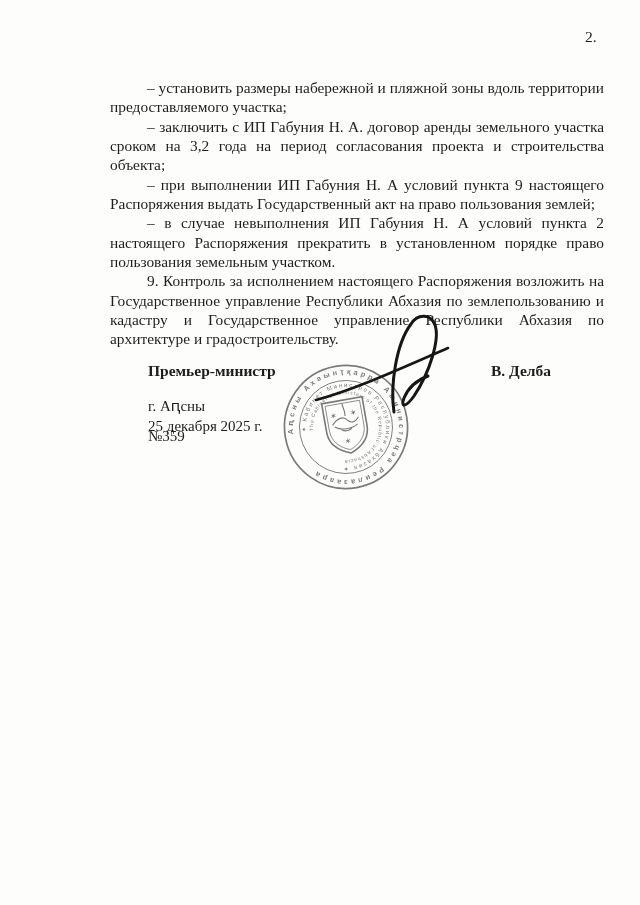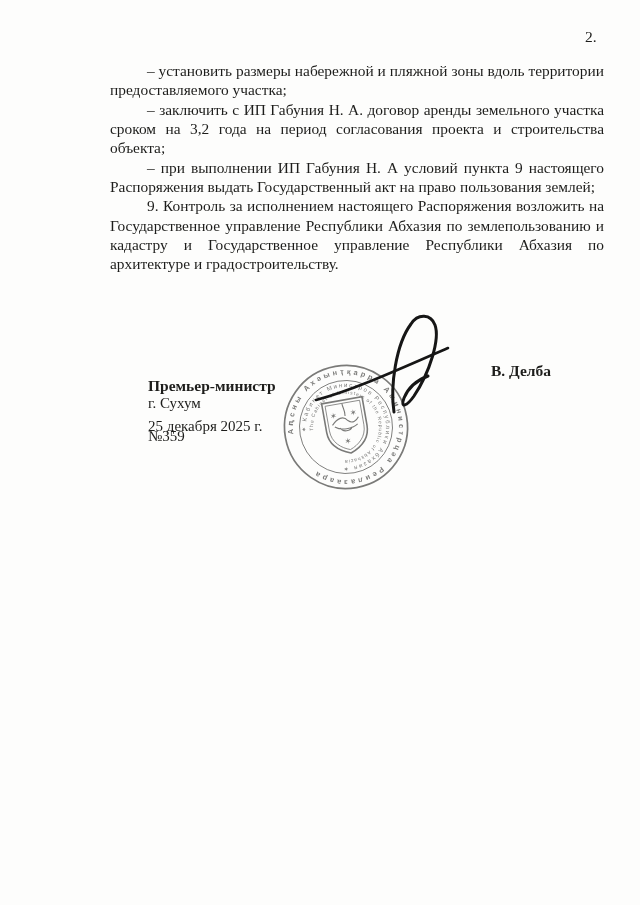--- a/index.html
+++ b/index.html
@@ -18,38 +18,38 @@
     color: #1d1d1b;
   }
   .page-number {
     position: absolute;
     top: 28px;
     left: 585px;
     font-size: 15.5px;
   }
   .doc-body {
     position: absolute;
-    top: 61px;
+    top: 78px;
     left: 110px;
     width: 494px;
     font-size: 15.4px;
     line-height: 19.35px;
     text-align: justify;
   }
   .doc-body p {
     margin: 0;
     text-indent: 37px;
   }
   .sig-title, .sig-name {
     position: absolute;
     font-size: 15.5px;
     font-weight: bold;
     white-space: nowrap;
   }
-  .sig-title { left: 148px; top: 377px; }
+  .sig-title { left: 148px; top: 362px; }
   .sig-name  { left: 491px; top: 362px; }
   .sig-city, .sig-date, .sig-number {
     position: absolute;
     left: 148px;
     font-size: 15px;
     white-space: nowrap;
   }
   .sig-city   { top: 395px; }
   .sig-date   { top: 418px; }
   .sig-number { top: 428px; }
@@ -82,26 +82,27 @@
 <body>
 
 <div class="page">
 
   <div class="page-number">2.</div>
 
   <div class="doc-body">
     <p>– установить размеры набережной и пляжной зоны вдоль территории предоставляемого участка;</p>
     <p>– заключить с ИП Габуния Н. А. договор аренды земельного участка сроком на 3,2 года на период согласования проекта и строительства объекта;</p>
     <p>– при выполнении ИП Габуния Н. А условий пункта 9 настоящего Распоряжения выдать Государственный акт на право пользования землей;</p>
+    <p>– в случае невыполнения ИП Габуния Н. А условий пункта 2 настоящего Распоряжения прекратить в установленном порядке право пользования земельным участком.</p>
     <p>9. Контроль за исполнением настоящего Распоряжения возложить на Государственное управление Республики Абхазия по землепользованию и кадастру и Государственное управление Республики Абхазия по архитектуре и градостроительству.</p>
   </div>
 
   <div class="sig-title">Премьер-министр</div>
   <div class="sig-name">В. Делба</div>
-  <div class="sig-city">г. Сухум</div>
+  <div class="sig-city">г. Аԥсны</div>
   <div class="sig-date">25 декабря 2025 г.</div>
   <div class="sig-number">№359</div>
 
   <svg class="stamp-svg" viewBox="-66 -66 132 132" xmlns="http://www.w3.org/2000/svg" aria-hidden="true">
     <defs>
       <path id="ring-outer-path" d="M -53,0 A 53,53 0 1 1 53,0 A 53,53 0 1 1 -53,0"></path>
       <path id="ring-mid-path" d="M -40,0 A 40,40 0 1 1 40,0 A 40,40 0 1 1 -40,0"></path>
       <path id="ring-inner-path" d="M -33,0 A 33,33 0 1 1 33,0 A 33,33 0 1 1 -33,0"></path>
     </defs>
     <circle r="61.5" fill="none" stroke="#5e5e5c" stroke-width="1.7"></circle>

